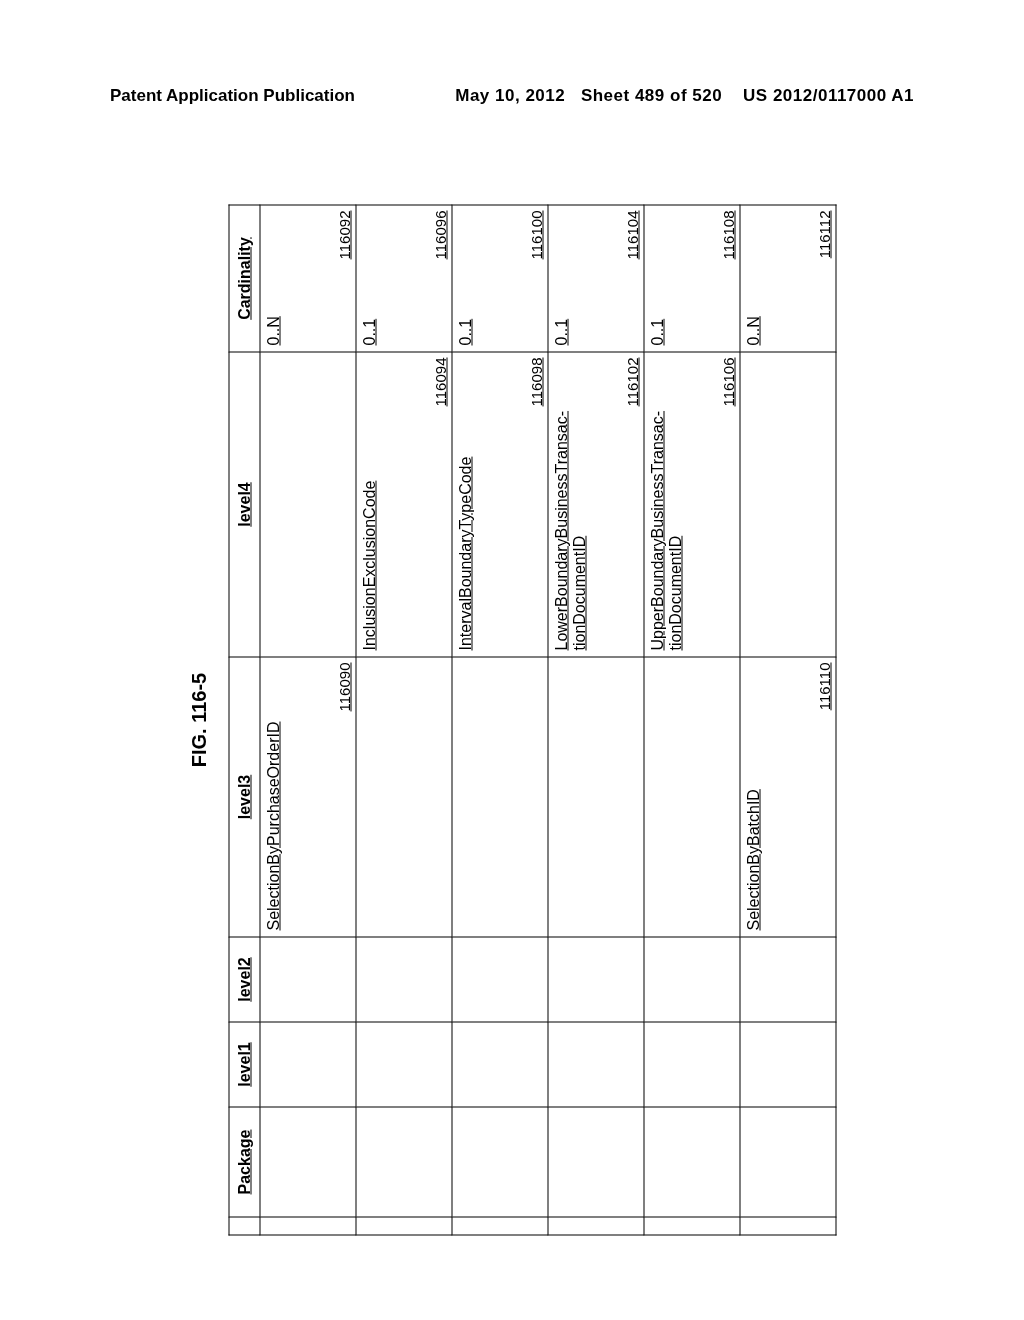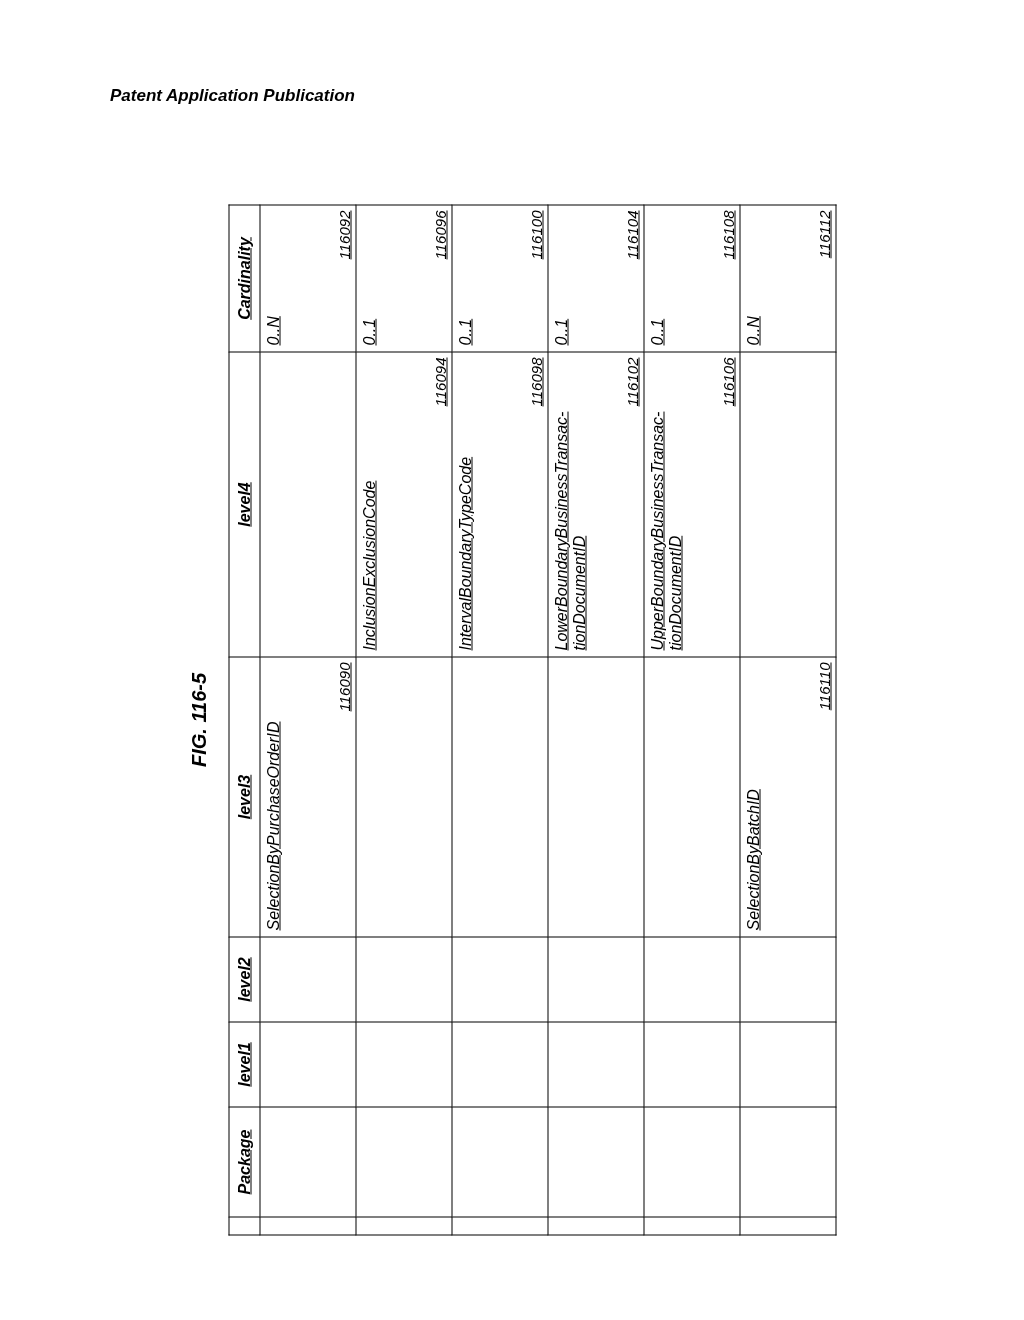--- a/index.html
+++ b/index.html
@@ -1,17 +1,17 @@
 <!DOCTYPE html>
 <html><head>
 <meta charset="utf-8">
 <style>
   * { box-sizing: border-box; margin: 0; padding: 0; }
   html, body { width: 1024px; height: 1320px; background: #fff; font-family: Arial, Helvetica, sans-serif; color: #000; }
-  .page { position: relative; width: 1024px; height: 1320px; font-style: italic; }
+  .page { position: relative; width: 1024px; height: 1320px; }
   .header {
     position: absolute; top: 86px; left: 0; right: 0;
     display: flex; justify-content: space-between; padding: 0 110px;
     font-size: 17px; font-weight: bold;
   }
   .header .right { letter-spacing: 0.5px; }
   .rotwrap {
     position: absolute;
     left: 512px; top: 720px;
     transform: translate(-50%, -50%) rotate(-90deg);
@@ -56,20 +56,25 @@
     text-decoration: underline;
     font-size: 15px;
   }
 </style>
 </head>
 <body>
 <div class="page">
 
 <div class="header">
   <span>Patent Application Publication</span>
+  <span class="right">
+    <span>May 10, 2012</span>&nbsp;&nbsp;
+    <span>Sheet 489 of 520</span>&nbsp;&nbsp;&nbsp;
+    <span>US 2012/0117000 A1</span>
+  </span>
 </div>
 
 <div class="rotwrap">
   <div class="figtitle">FIG. 116-5</div>
   <table class="schema">
     <colgroup>
       <col class="c-lead">
           <col class="c-pkg">
           <col class="c-l1">
           <col class="c-l2">

